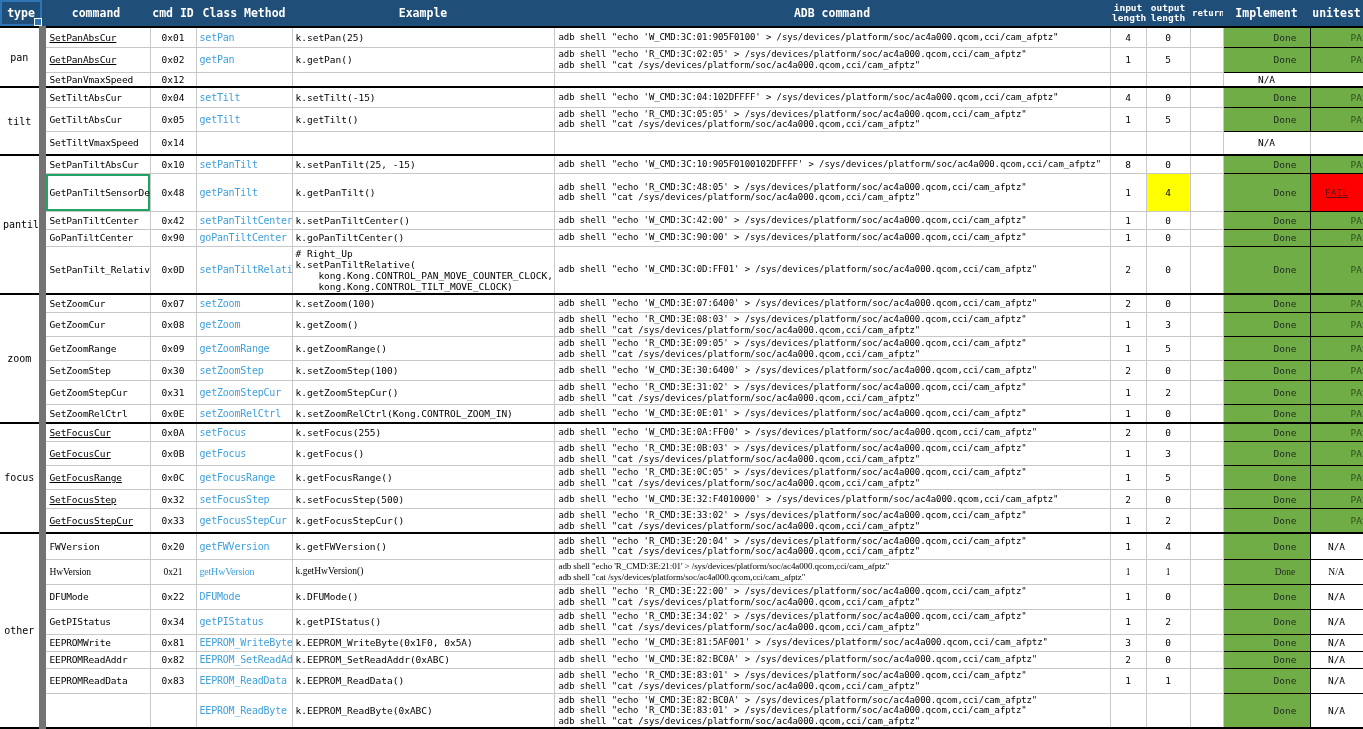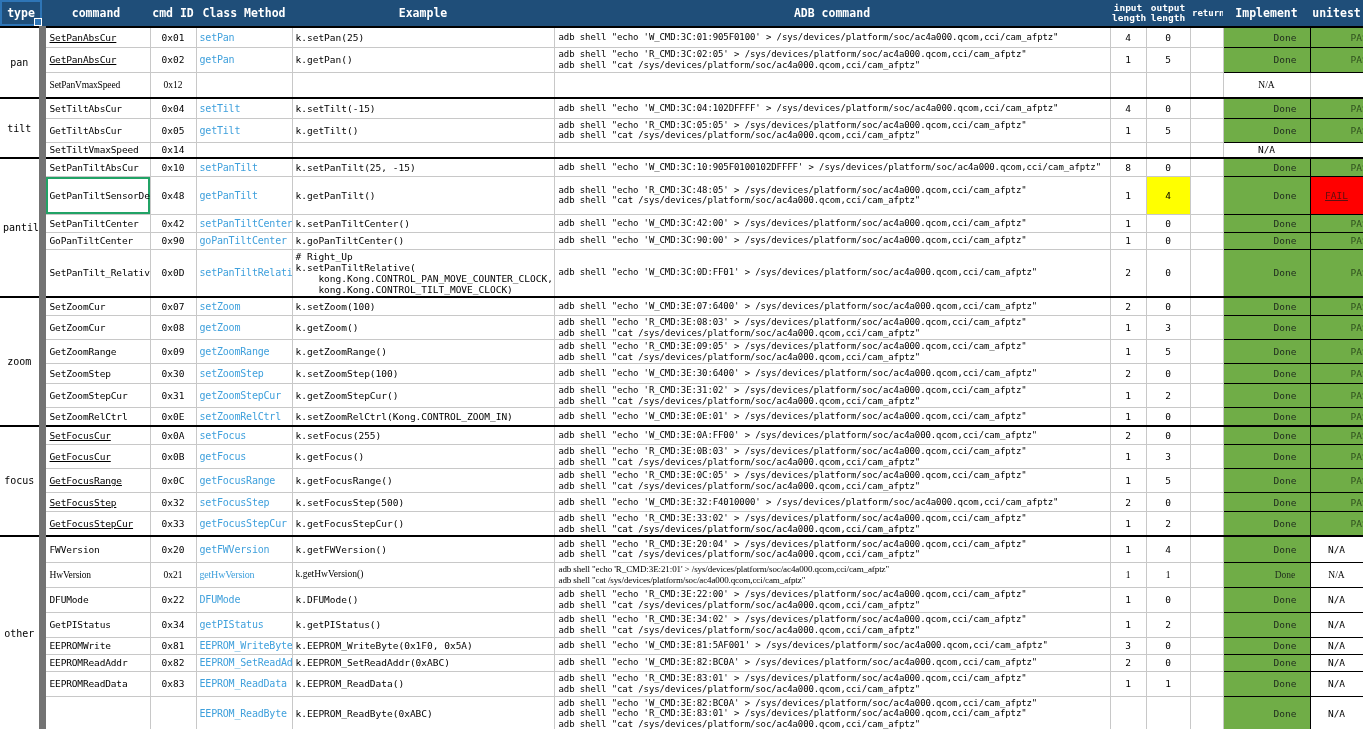--- a/index.html
+++ b/index.html
@@ -90,21 +90,21 @@
         <td class="c-method">getPan</td>
         <td class="c-ex">k.getPan()</td>
         <td class="c-adb">adb shell "echo 'R_CMD:3C:02:05' &gt; /sys/devices/platform/soc/ac4a000.qcom,cci/cam_afptz"
 adb shell "cat /sys/devices/platform/soc/ac4a000.qcom,cci/cam_afptz"</td>
         <td class="c-num">1</td>
         <td class="c-num">5</td>
         <td class="c-num"></td>
         <td class="c-impl bg-green">Done</td>
         <td class="c-unit bg-green">PASS</td>
       </tr>
-      <tr style="height: 26px; font-family: Liberation Serif, serif;">
+      <tr style="height: 15px;">
         <td class="c-cmd">SetPanVmaxSpeed</td>
         <td class="c-id">0x12</td>
         <td class="c-method"></td>
         <td class="c-ex"></td>
         <td class="c-adb"></td>
         <td class="c-num"></td>
         <td class="c-num"></td>
         <td class="c-num"></td>
         <td class="c-impl">N/A</td>
         <td class="c-unit"></td>
@@ -128,21 +128,21 @@
         <td class="c-method">getTilt</td>
         <td class="c-ex">k.getTilt()</td>
         <td class="c-adb">adb shell "echo 'R_CMD:3C:05:05' &gt; /sys/devices/platform/soc/ac4a000.qcom,cci/cam_afptz"
 adb shell "cat /sys/devices/platform/soc/ac4a000.qcom,cci/cam_afptz"</td>
         <td class="c-num">1</td>
         <td class="c-num">5</td>
         <td class="c-num"></td>
         <td class="c-impl bg-green">Done</td>
         <td class="c-unit bg-green">PASS</td>
       </tr>
-      <tr style="height: 16px;">
+      <tr style="height: 24px;">
         <td class="c-cmd">SetTiltVmaxSpeed</td>
         <td class="c-id">0x14</td>
         <td class="c-method"></td>
         <td class="c-ex"></td>
         <td class="c-adb"></td>
         <td class="c-num"></td>
         <td class="c-num"></td>
         <td class="c-num"></td>
         <td class="c-impl">N/A</td>
         <td class="c-unit"></td>

